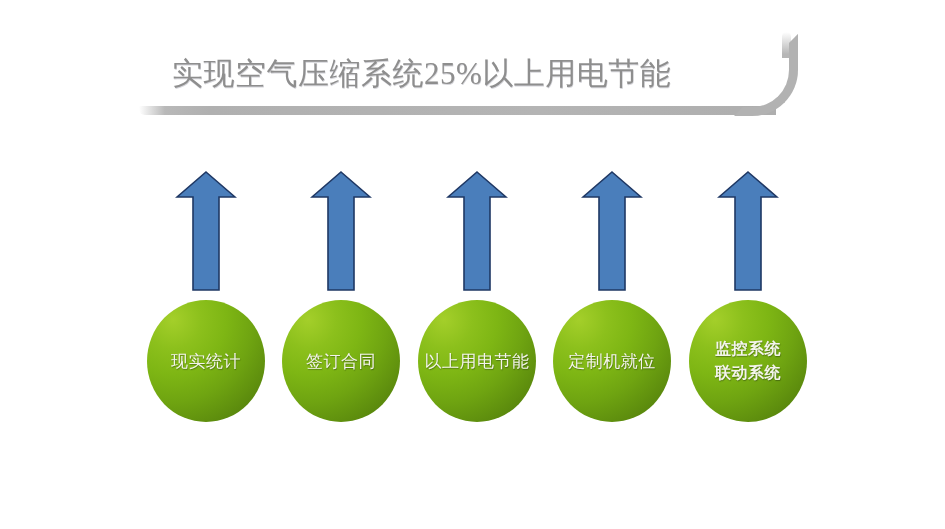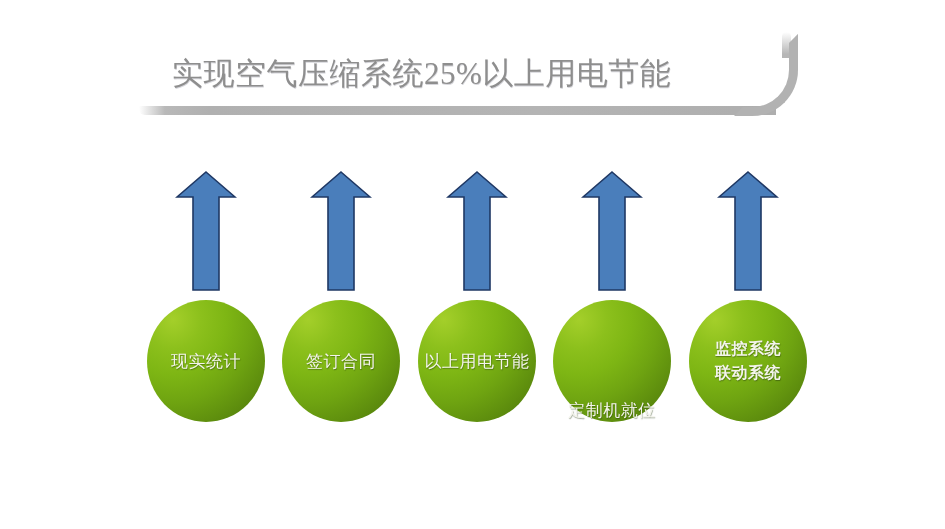--- a/index.html
+++ b/index.html
@@ -180,21 +180,21 @@
 
   <div class="node" id="node-0" style="left: 133px;">
     <span class="node-label">现实统计</span>
   </div>
   <div class="node" id="node-1" style="left: 268px;">
     <span class="node-label">签订合同</span>
   </div>
   <div class="node" id="node-2" style="left: 404px;">
     <span class="node-label">以上用电节能</span>
   </div>
-  <div class="node" id="node-3" style="left: 539px; align-items: flex-end;">
+  <div class="node" id="node-3" style="left: 539px;">
     <span class="node-label">定制机就位</span>
   </div>
   <div class="node" id="node-4" style="left: 675px; font-weight: bold;">
     <span class="node-label two-line">监控系统
 联动系统</span>
   </div>
 
 </div>
 
 </body></html>

